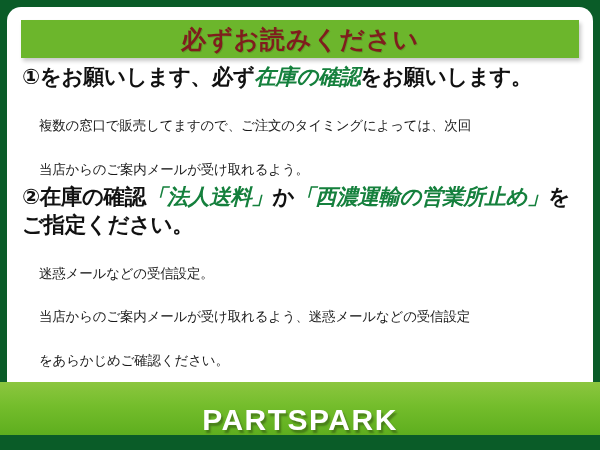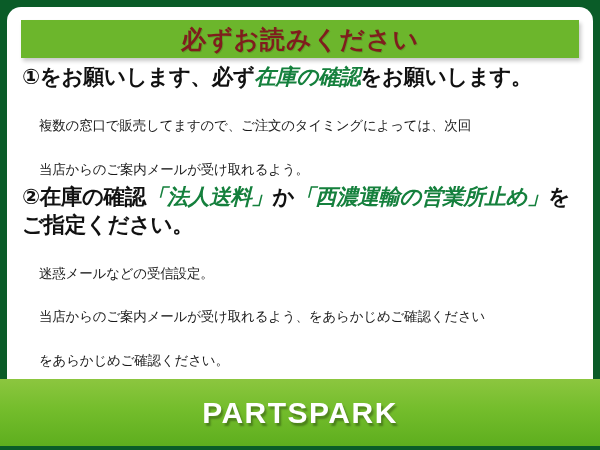--- a/index.html
+++ b/index.html
@@ -82,26 +82,26 @@
     letter-spacing: -0.2px;
     margin-top: 1px;
     padding-left: 17px;
   }
   .item-body div { white-space: nowrap; margin-top: 25px; }
 
   
   #footer-bar {
     position: absolute;
     left: 0;
-    bottom: 4px;
+    bottom: 15px;
     width: 600px;
-    height: 67px;
+    height: 53px;
     background: linear-gradient(to bottom, #8cc63f 0%, #74bd2c 45%, #5eae1e 100%);
     display: flex;
-    align-items: center;
+    align-items: flex-end;
     justify-content: center;
   }
   #footer-logo {
     color: #ffffff;
     font-size: 30px;
     font-weight: bold;
     letter-spacing: 1.5px;
     line-height: 1;
     text-shadow: 2px 3px 2px rgba(0,0,0,0.30);
   }
@@ -126,21 +126,21 @@
           </div>
         </div>
         <div class="item">
           <div class="item-heading wrap"><span>②</span><span class="">在庫の確認</span><span class="hl">「法人送料」</span><span class="">か</span><span class="hl">「西濃運輸の営業所止め」</span><span class="">をご指定ください。</span></div>
           <div class="item-body">
             <div>迷惑メールなどの受信設定。</div>
           </div>
         </div>
         <div class="item">
           <div class="item-body">
-            <div>当店からのご案内メールが受け取れるよう、をあらかじめご確認ください</div>
+            <div>当店からのご案内メールが受け取れるよう、迷惑メールなどの受信設定</div>
             <div>をあらかじめご確認ください。</div>
           </div>
         </div>
       </div>
 
   </div>
 
   <div id="footer-bar">
     <div id="footer-logo">PARTSPARK</div>
   </div>

